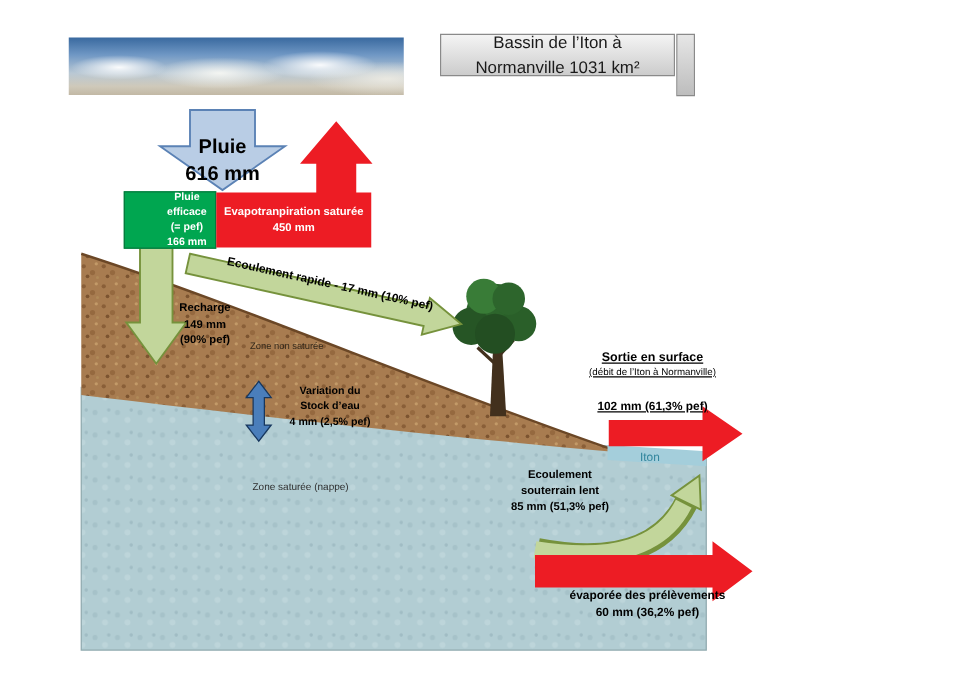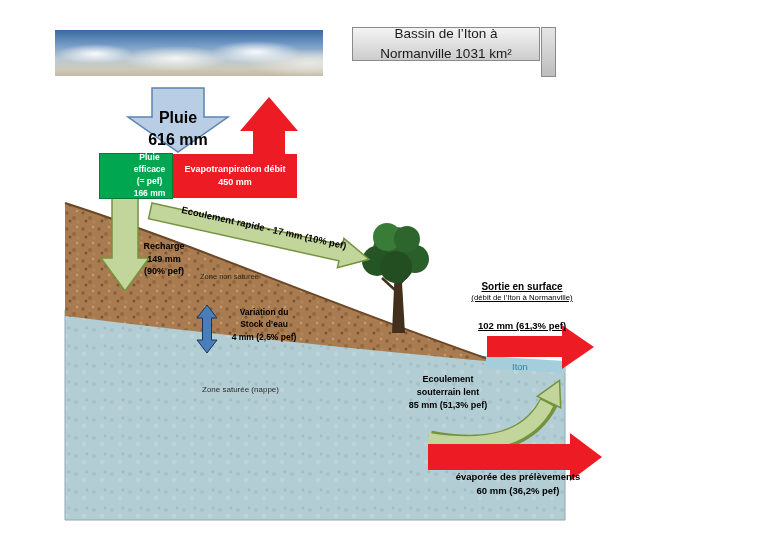--- a/index.html
+++ b/index.html
@@ -144,21 +144,21 @@
     <div>616 mm</div>
   </div>
 
   <div class="lbl green-box" style="background-color: rgb(0, 166, 80); padding-left: 27px;">
     <div>Pluie efficace</div>
     <div>(= pef)</div>
     <div>166 mm</div>
   </div>
 
   <div class="lbl red-box" style="background-color: rgb(237, 28, 36);">
-    <div>Evapotranpiration débit</div>
+    <div>Evapotranpiration saturée</div>
     <div>450 mm</div>
   </div>
 
   <div class="lbl ecoulement-rapide">Ecoulement rapide - 17 mm (10% pef)</div>
 
   <div class="lbl recharge-label">
     <div>Recharge</div>
     <div>149 mm</div>
     <div>(90% pef)</div>
   </div>

